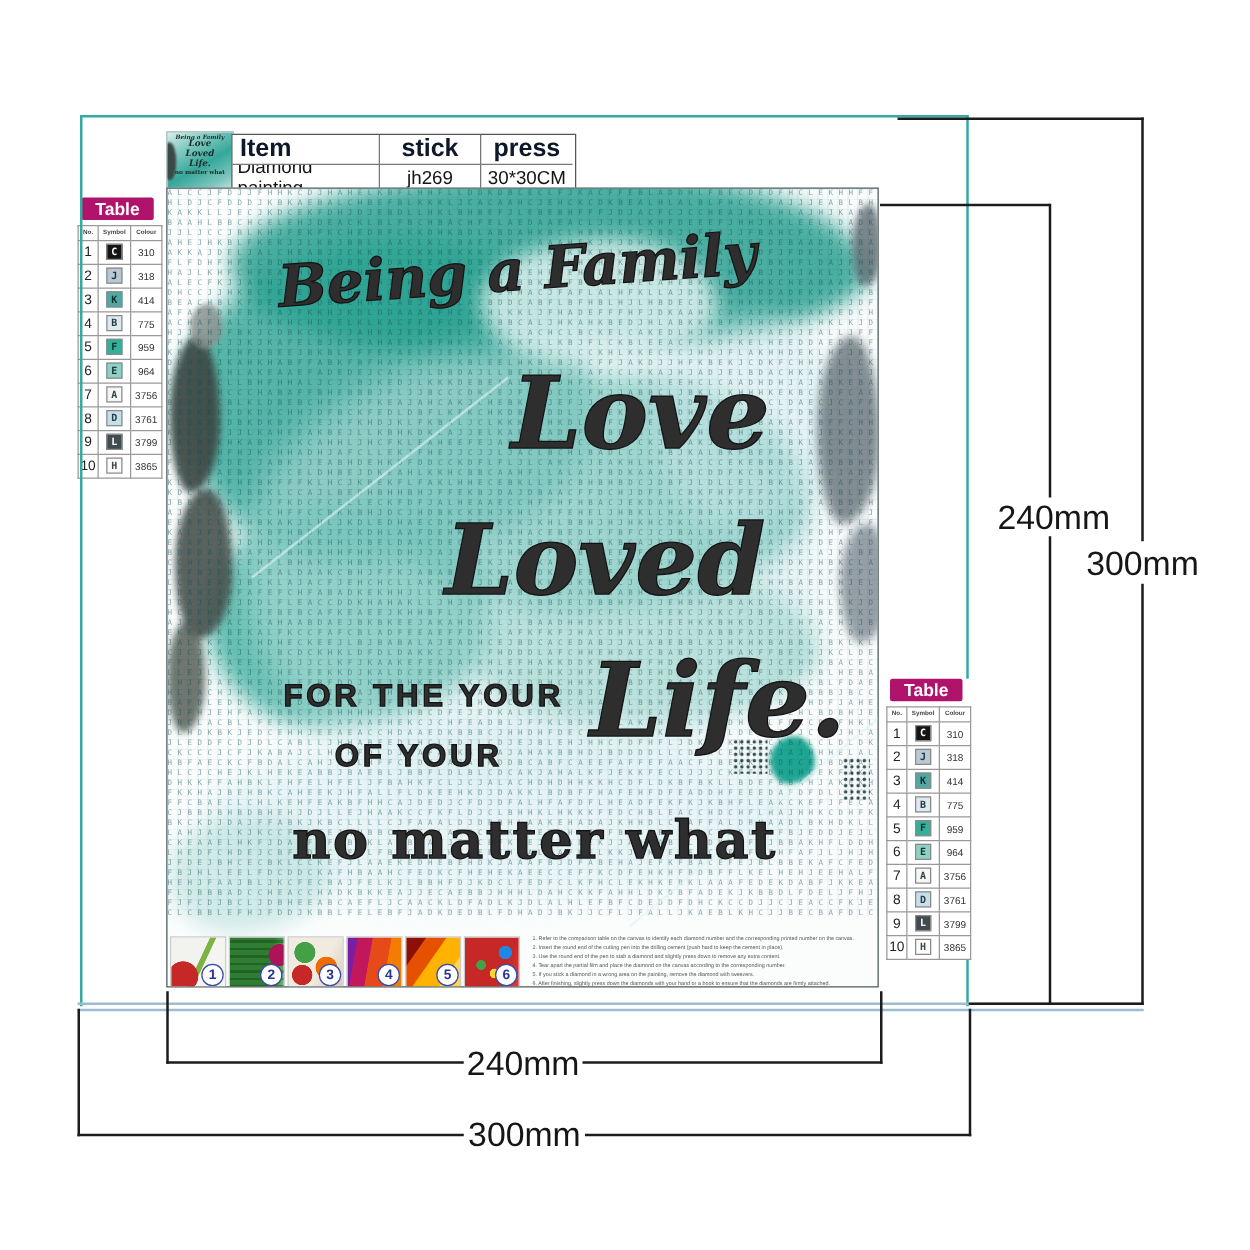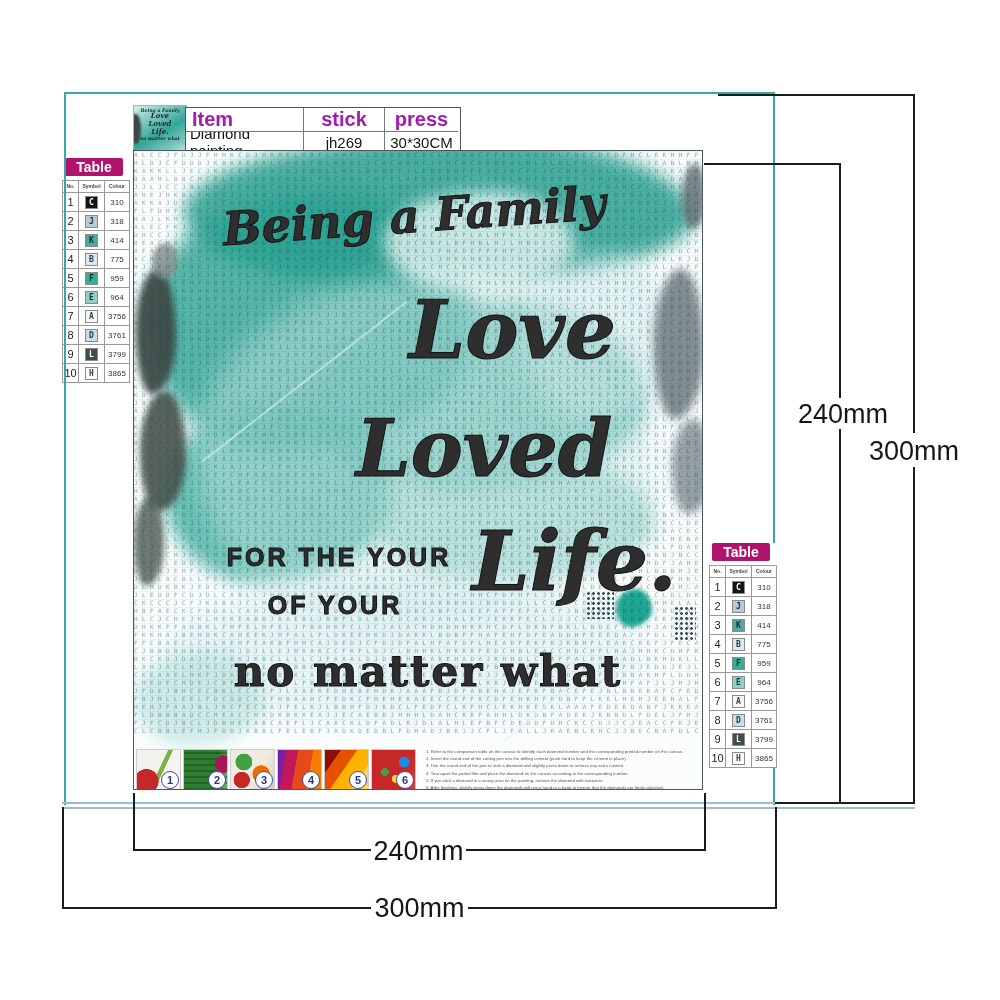--- a/index.html
+++ b/index.html
@@ -20,21 +20,21 @@
   .mini-lines .m4{font:bold 9px/10px "DejaVu Serif",serif;font-style:italic;}
   .mini-lines .m5{font:bold 6px/8px "DejaVu Serif",serif;}
 
   .spec-table{left:185px;top:107px;width:274px;height:46px;display:grid;
     grid-template-columns:118px 81px 73px;grid-template-rows:24px 20px;
     border:1px solid #555;background:#fff;}
   .spec-table>div{border-right:1px solid #777;border-bottom:1px solid #777;overflow:hidden;
     display:flex;align-items:center;}
   .spec-table>div:nth-child(3n){border-right:none;}
   .spec-table>div:nth-child(n+4){border-bottom:none;}
-  .sp-h{color:#a21caf;font-weight:bold;font-size:20px;justify-content:center;}
+  .sp-h{color:#0f172a;font-weight:bold;font-size:20px;justify-content:center;}
   .sp-h.first{justify-content:flex-start;padding-left:6px;}
   .sp-v{color:#141414;font-size:15px;justify-content:center;}
   .sp-v.first{justify-content:flex-start;padding-left:4px;font-size:15px;}
 
   
   .ctable{width:68px;}
   .ct-badge{width:58px;height:18px;margin:0 0 4px 3px;background:#b0136b;border-radius:2px;
     color:#fff;font:bold 14px/18px "Liberation Sans",sans-serif;text-align:center;}
   .ctable table{border-collapse:collapse;background:#fff;}
   .ctable th{border:1px solid #999;color:#444;font:bold 5px/11px "Liberation Sans",sans-serif;padding:0;}

